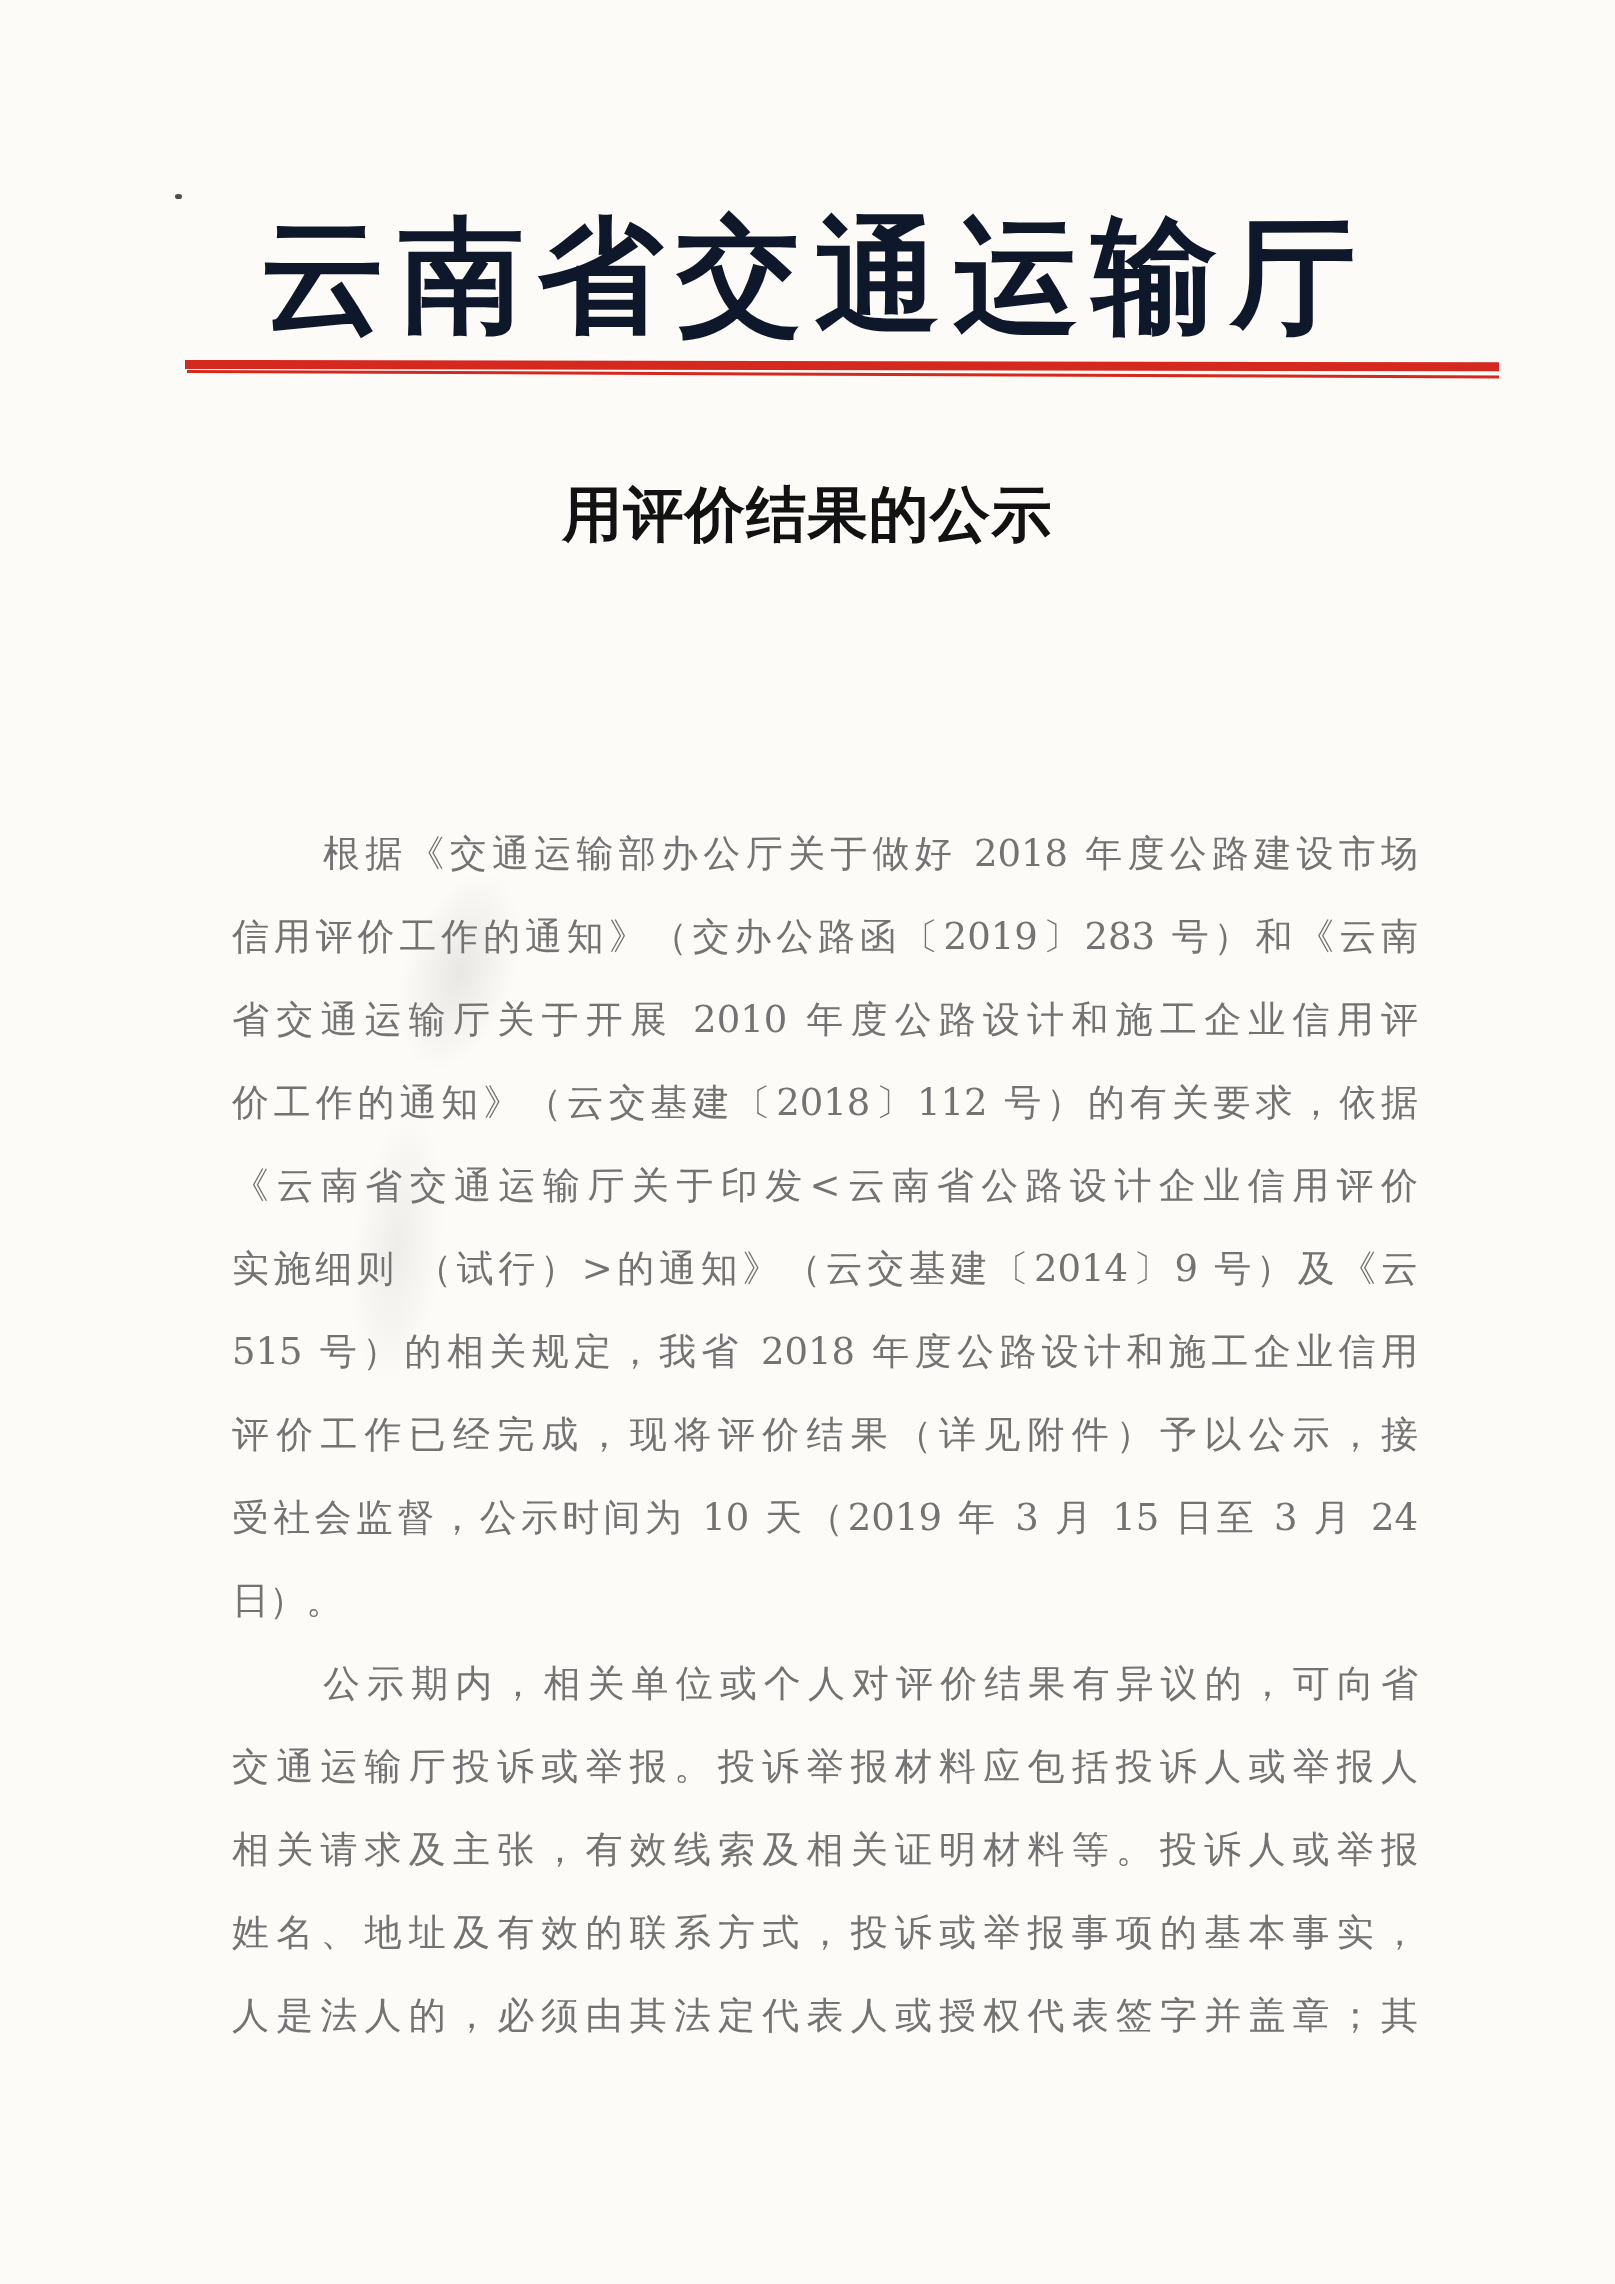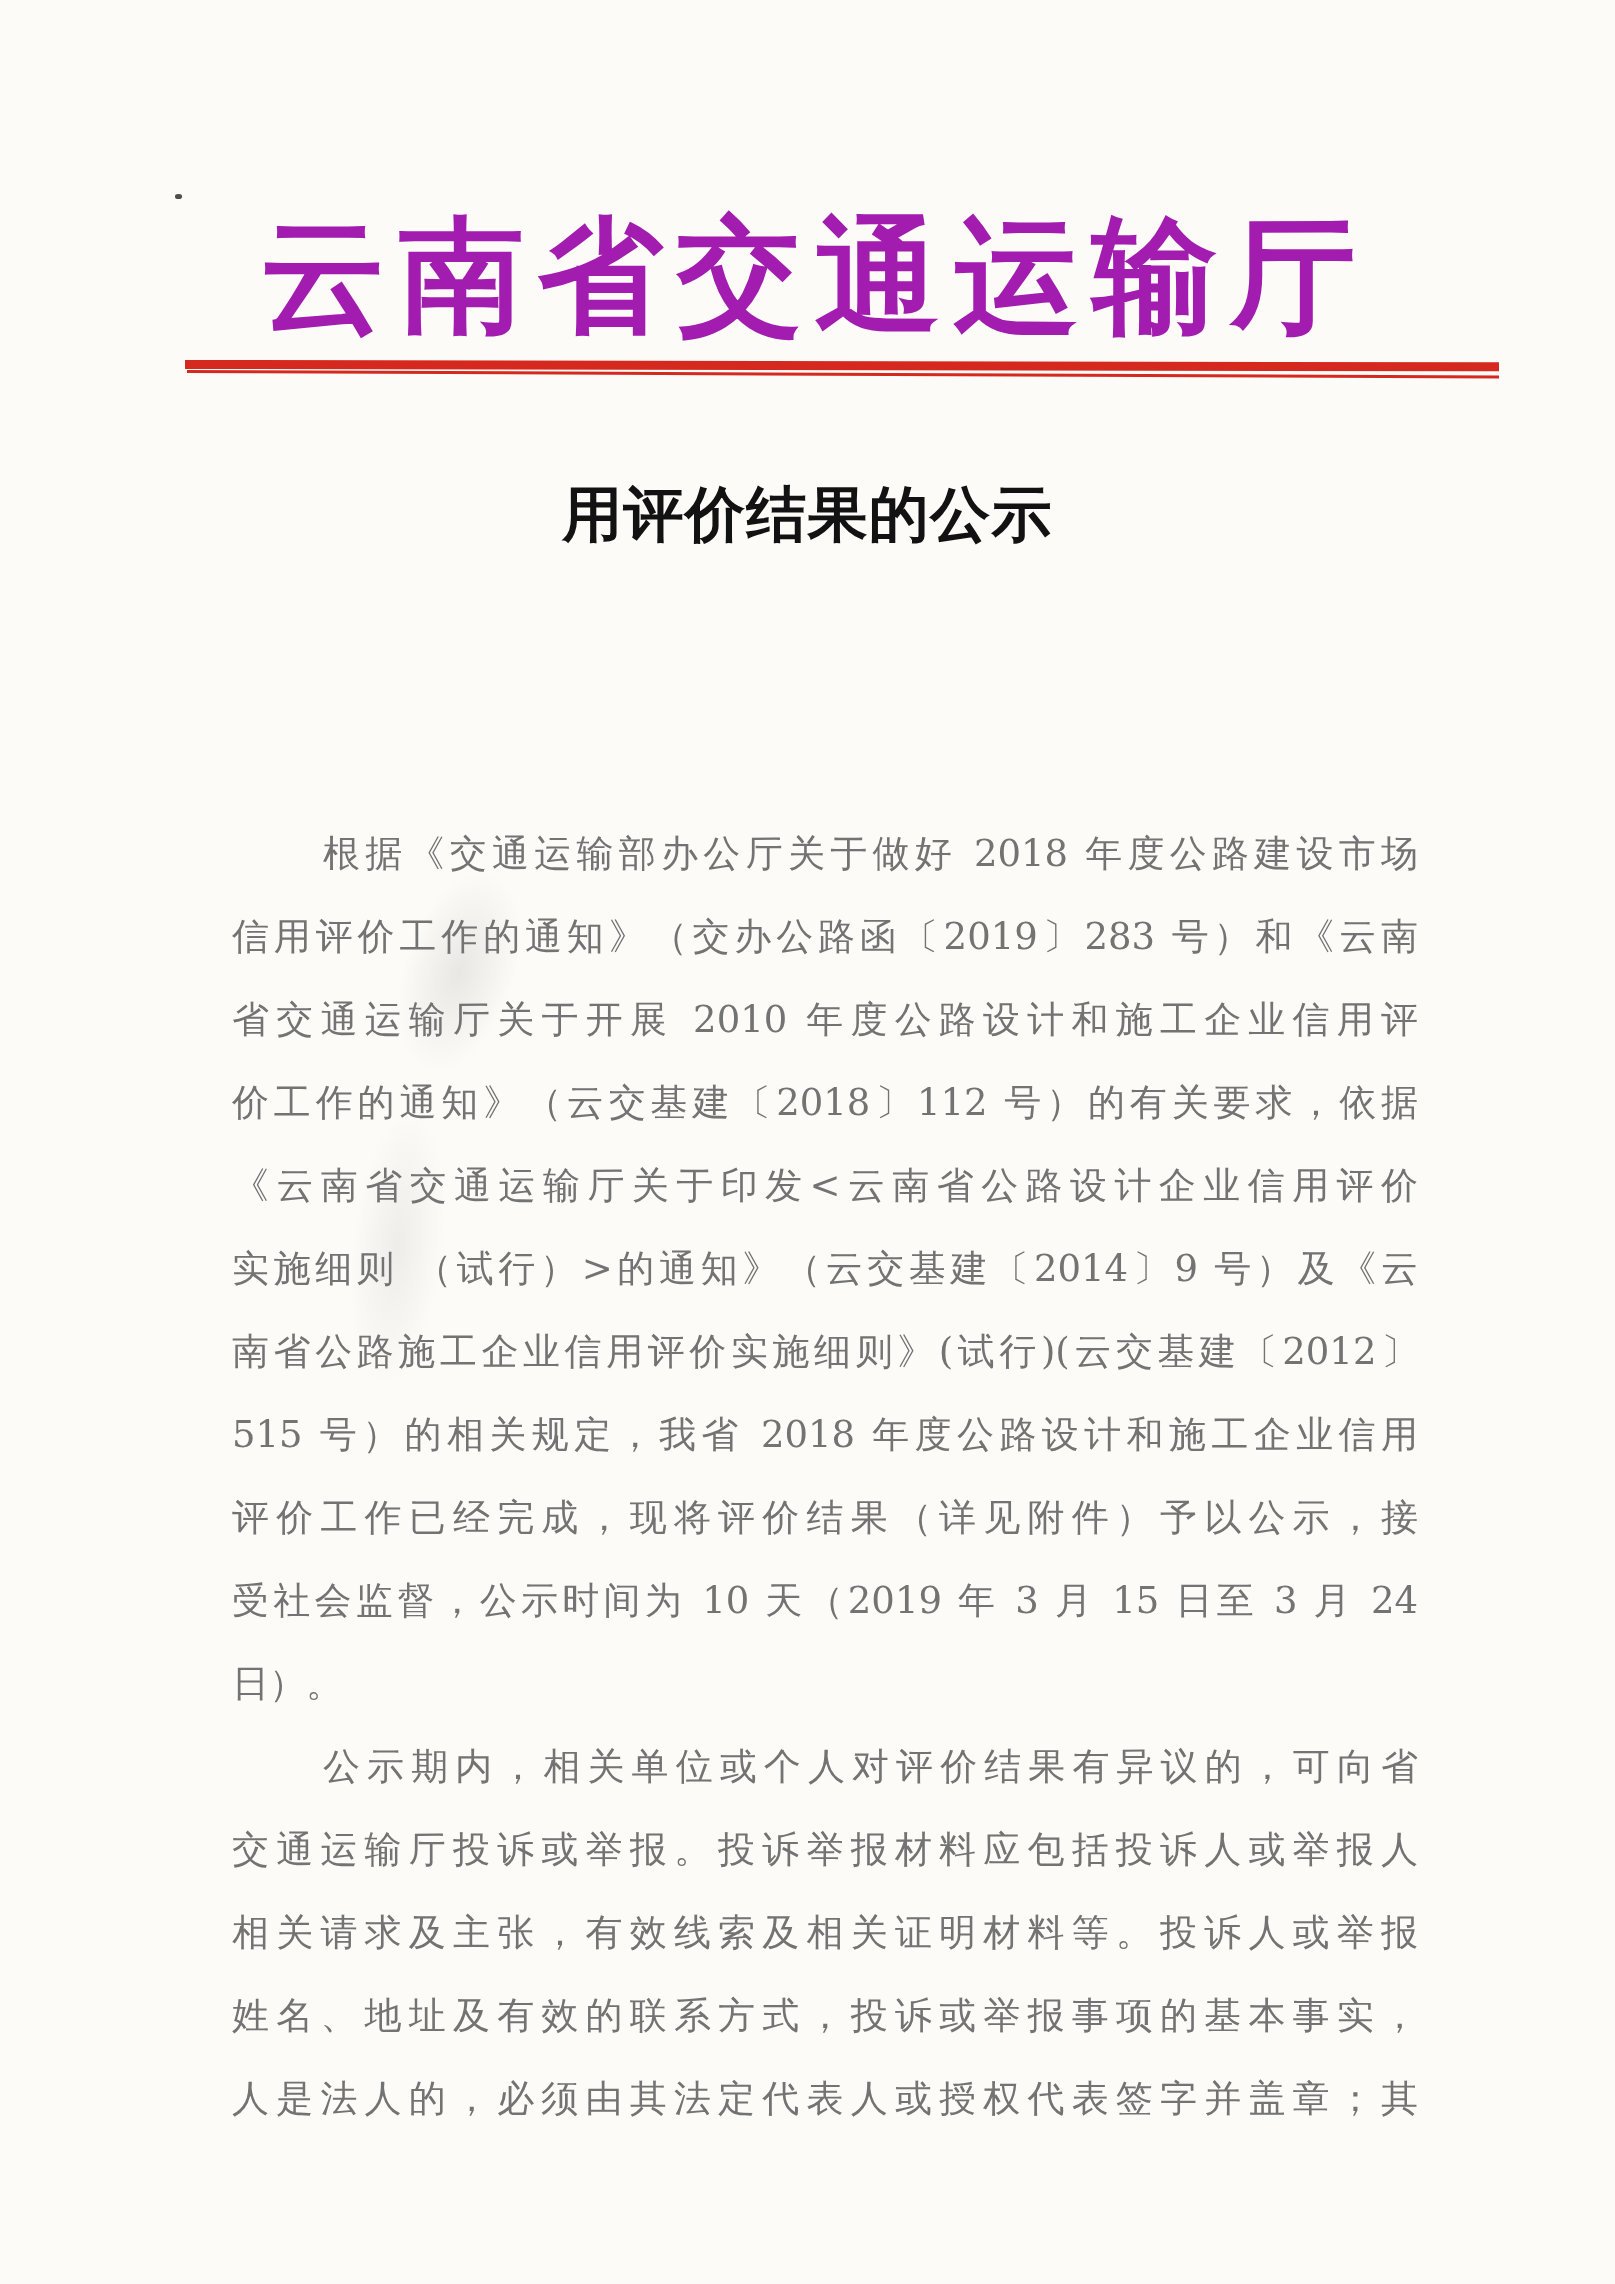--- a/index.html
+++ b/index.html
@@ -87,40 +87,39 @@
     transform: rotate(6deg);
   }
 </style>
 </head>
 <body>
 
 <div class="page" style="background: rgb(252, 251, 248);">
 
   <div class="speck"></div>
 
-  <div class="letterhead accent-fg" style="color: #a21caf;">云南省交通运输厅</div>
+  <div class="letterhead accent-fg" style="color: #0f172a;">云南省交通运输厅</div>
 
   <div class="rule rule-thick accent-bg" style="background: rgb(213, 40, 30);"></div>
   <div class="rule rule-thin accent-bg" style="background: rgb(213, 40, 30);"></div>
 
   <div class="doc-title">
     <div class="title-line">用评价结果的公示</div>
   </div>
 
   <div class="smudge smudge-a"></div>
   <div class="smudge smudge-b"></div>
 
   <div class="body-text" id="body-text" style="color: #737373;">
       <div class="body-line indent">根据《交通运输部办公厅关于做好 2018 年度公路建设市场</div>
       <div class="body-line">信用评价工作的通知》（交办公路函〔2019〕283 号）和《云南</div>
       <div class="body-line">省交通运输厅关于开展 2010 年度公路设计和施工企业信用评</div>
       <div class="body-line">价工作的通知》（云交基建〔2018〕112 号）的有关要求，依据</div>
       <div class="body-line">《云南省交通运输厅关于印发&lt;云南省公路设计企业信用评价</div>
       <div class="body-line">实施细则 （试行）&gt;的通知》（云交基建〔2014〕9 号）及《云</div>
-      <div class="body-line">南省公路施工企业信用评价实施细则》(试行)(云交基建〔2012〕</div>
       <div class="body-line">515 号）的相关规定，我省 2018 年度公路设计和施工企业信用</div>
       <div class="body-line">评价工作已经完成，现将评价结果（详见附件）予以公示，接</div>
       <div class="body-line">受社会监督，公示时间为 10 天（2019 年 3 月 15 日至 3 月 24</div>
       <div class="body-line no-fill">日）。</div>
       <div class="body-line indent">公示期内，相关单位或个人对评价结果有异议的，可向省</div>
       <div class="body-line">交通运输厅投诉或举报。投诉举报材料应包括投诉人或举报人</div>
       <div class="body-line">相关请求及主张，有效线索及相关证明材料等。投诉人或举报</div>
       <div class="body-line">姓名、地址及有效的联系方式，投诉或举报事项的基本事实，</div>
       <div class="body-line">人是法人的，必须由其法定代表人或授权代表签字并盖章；其</div>
     </div>

